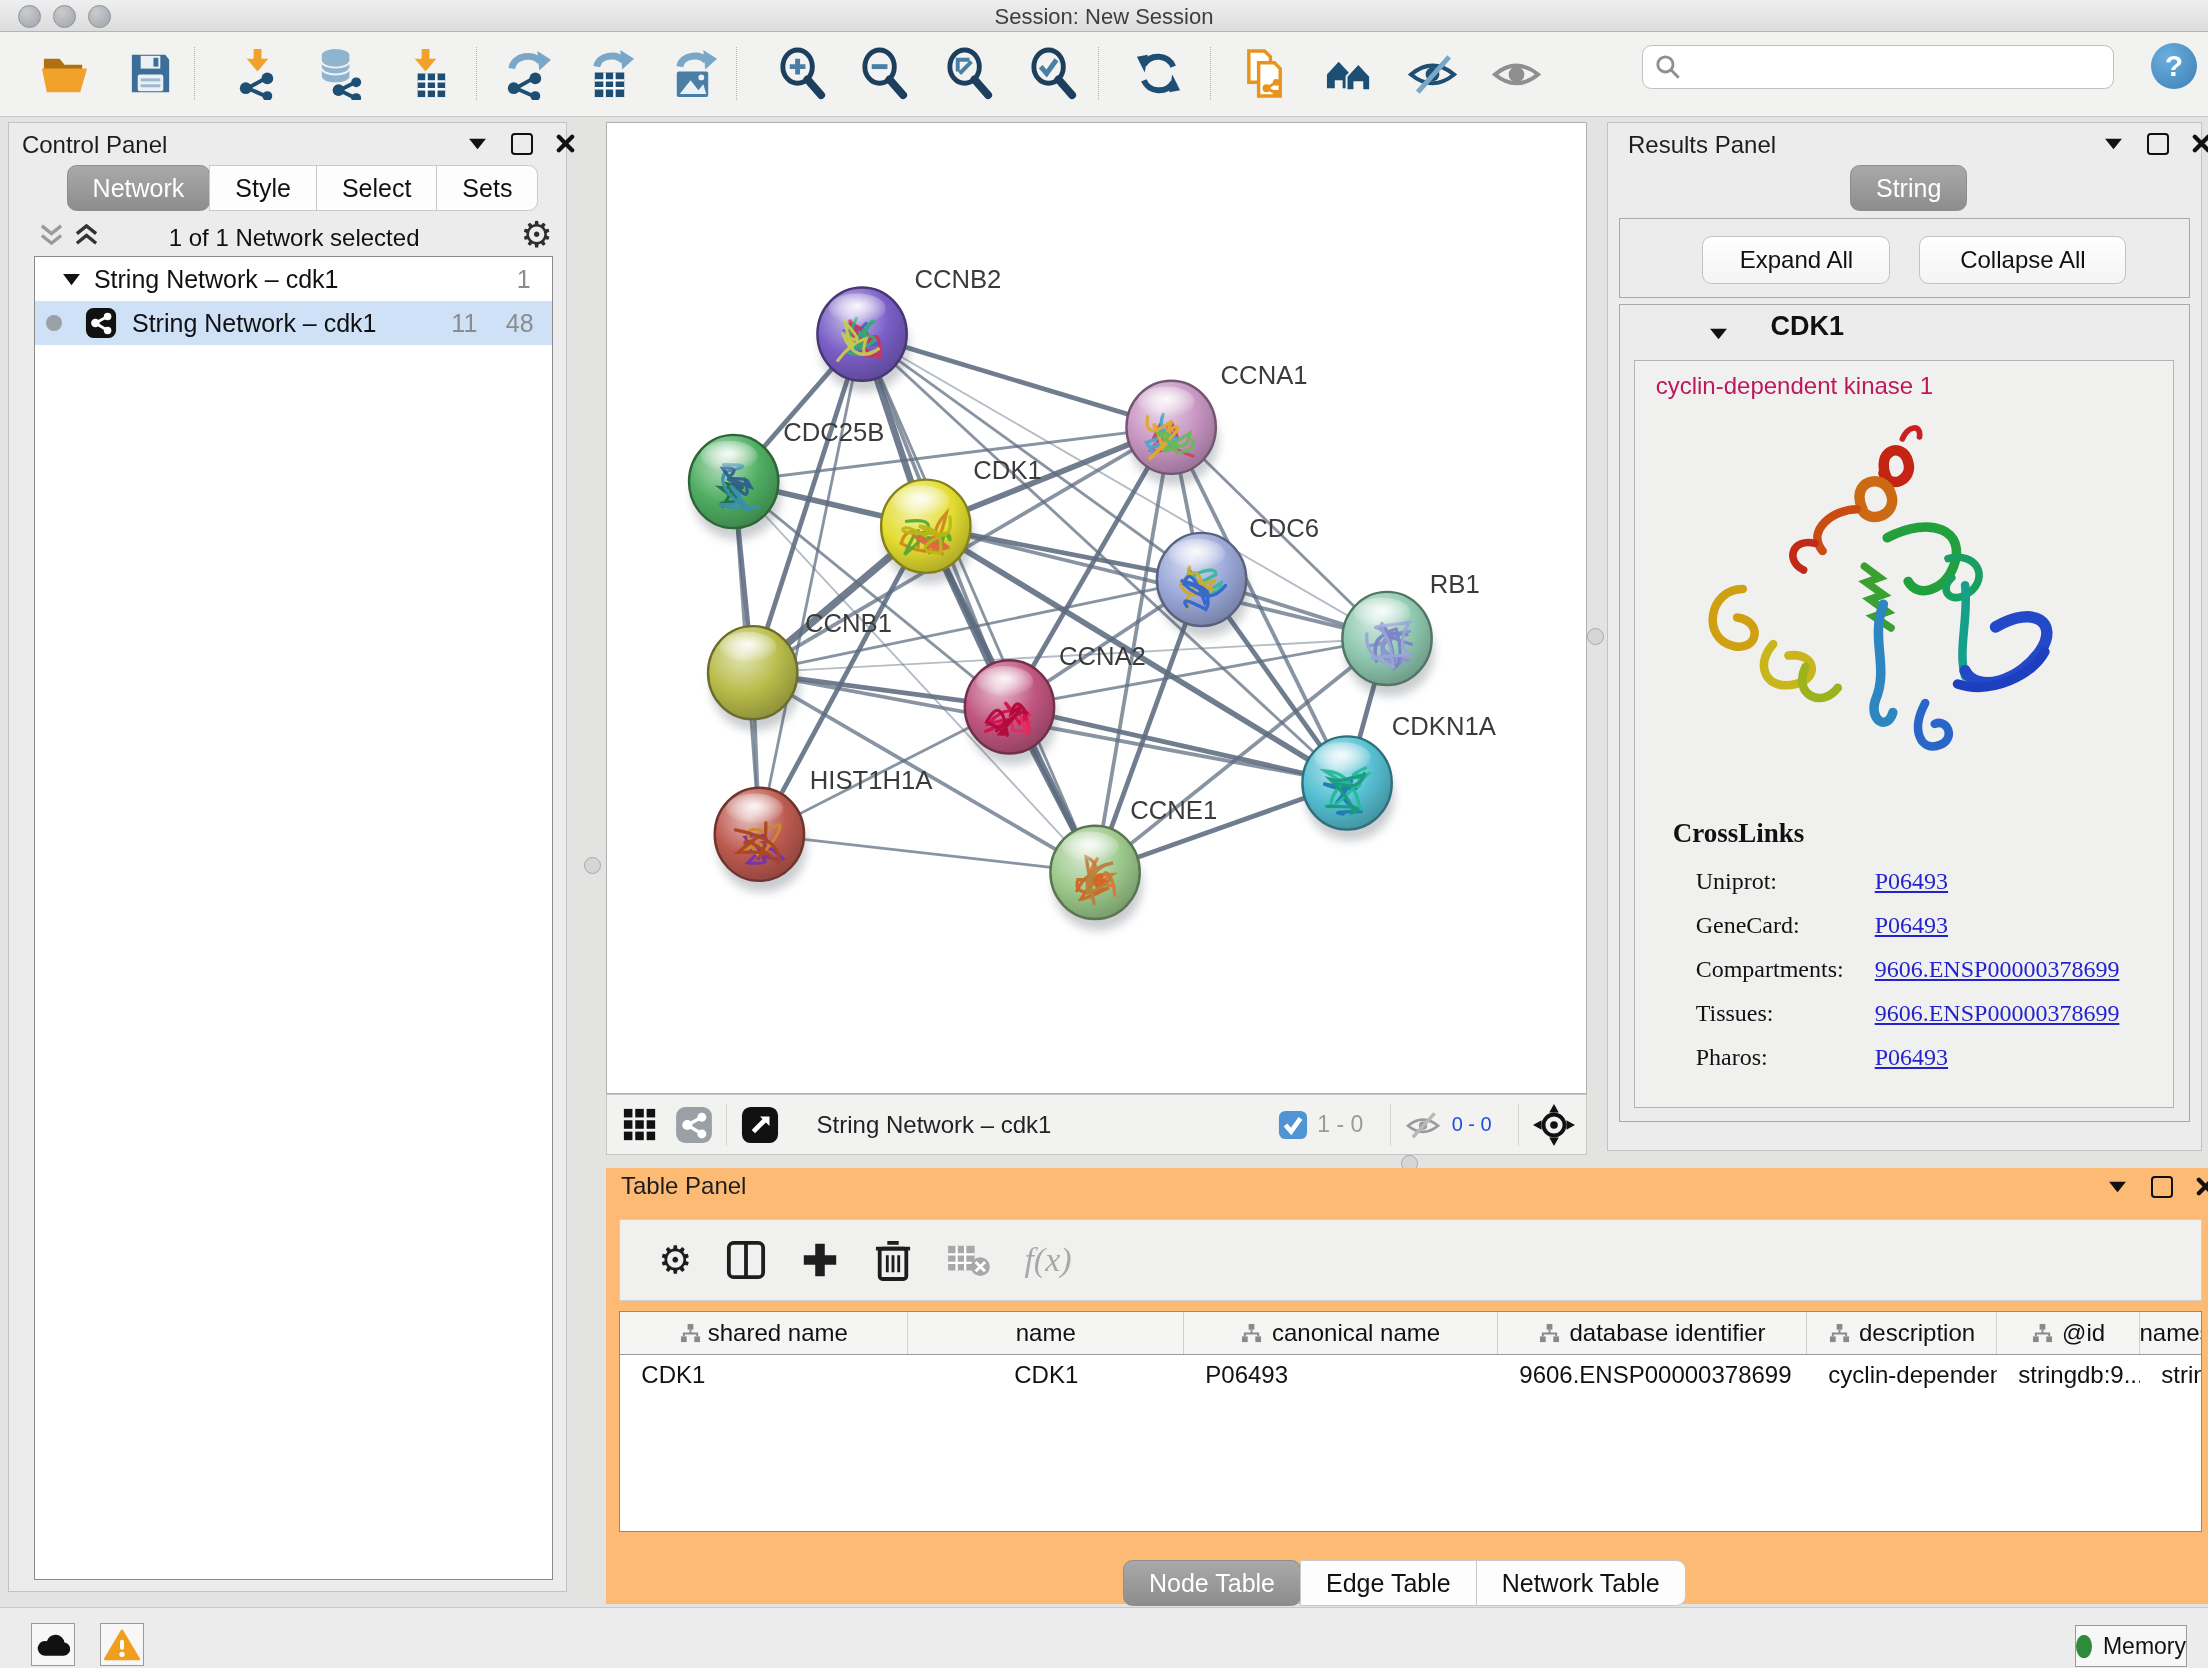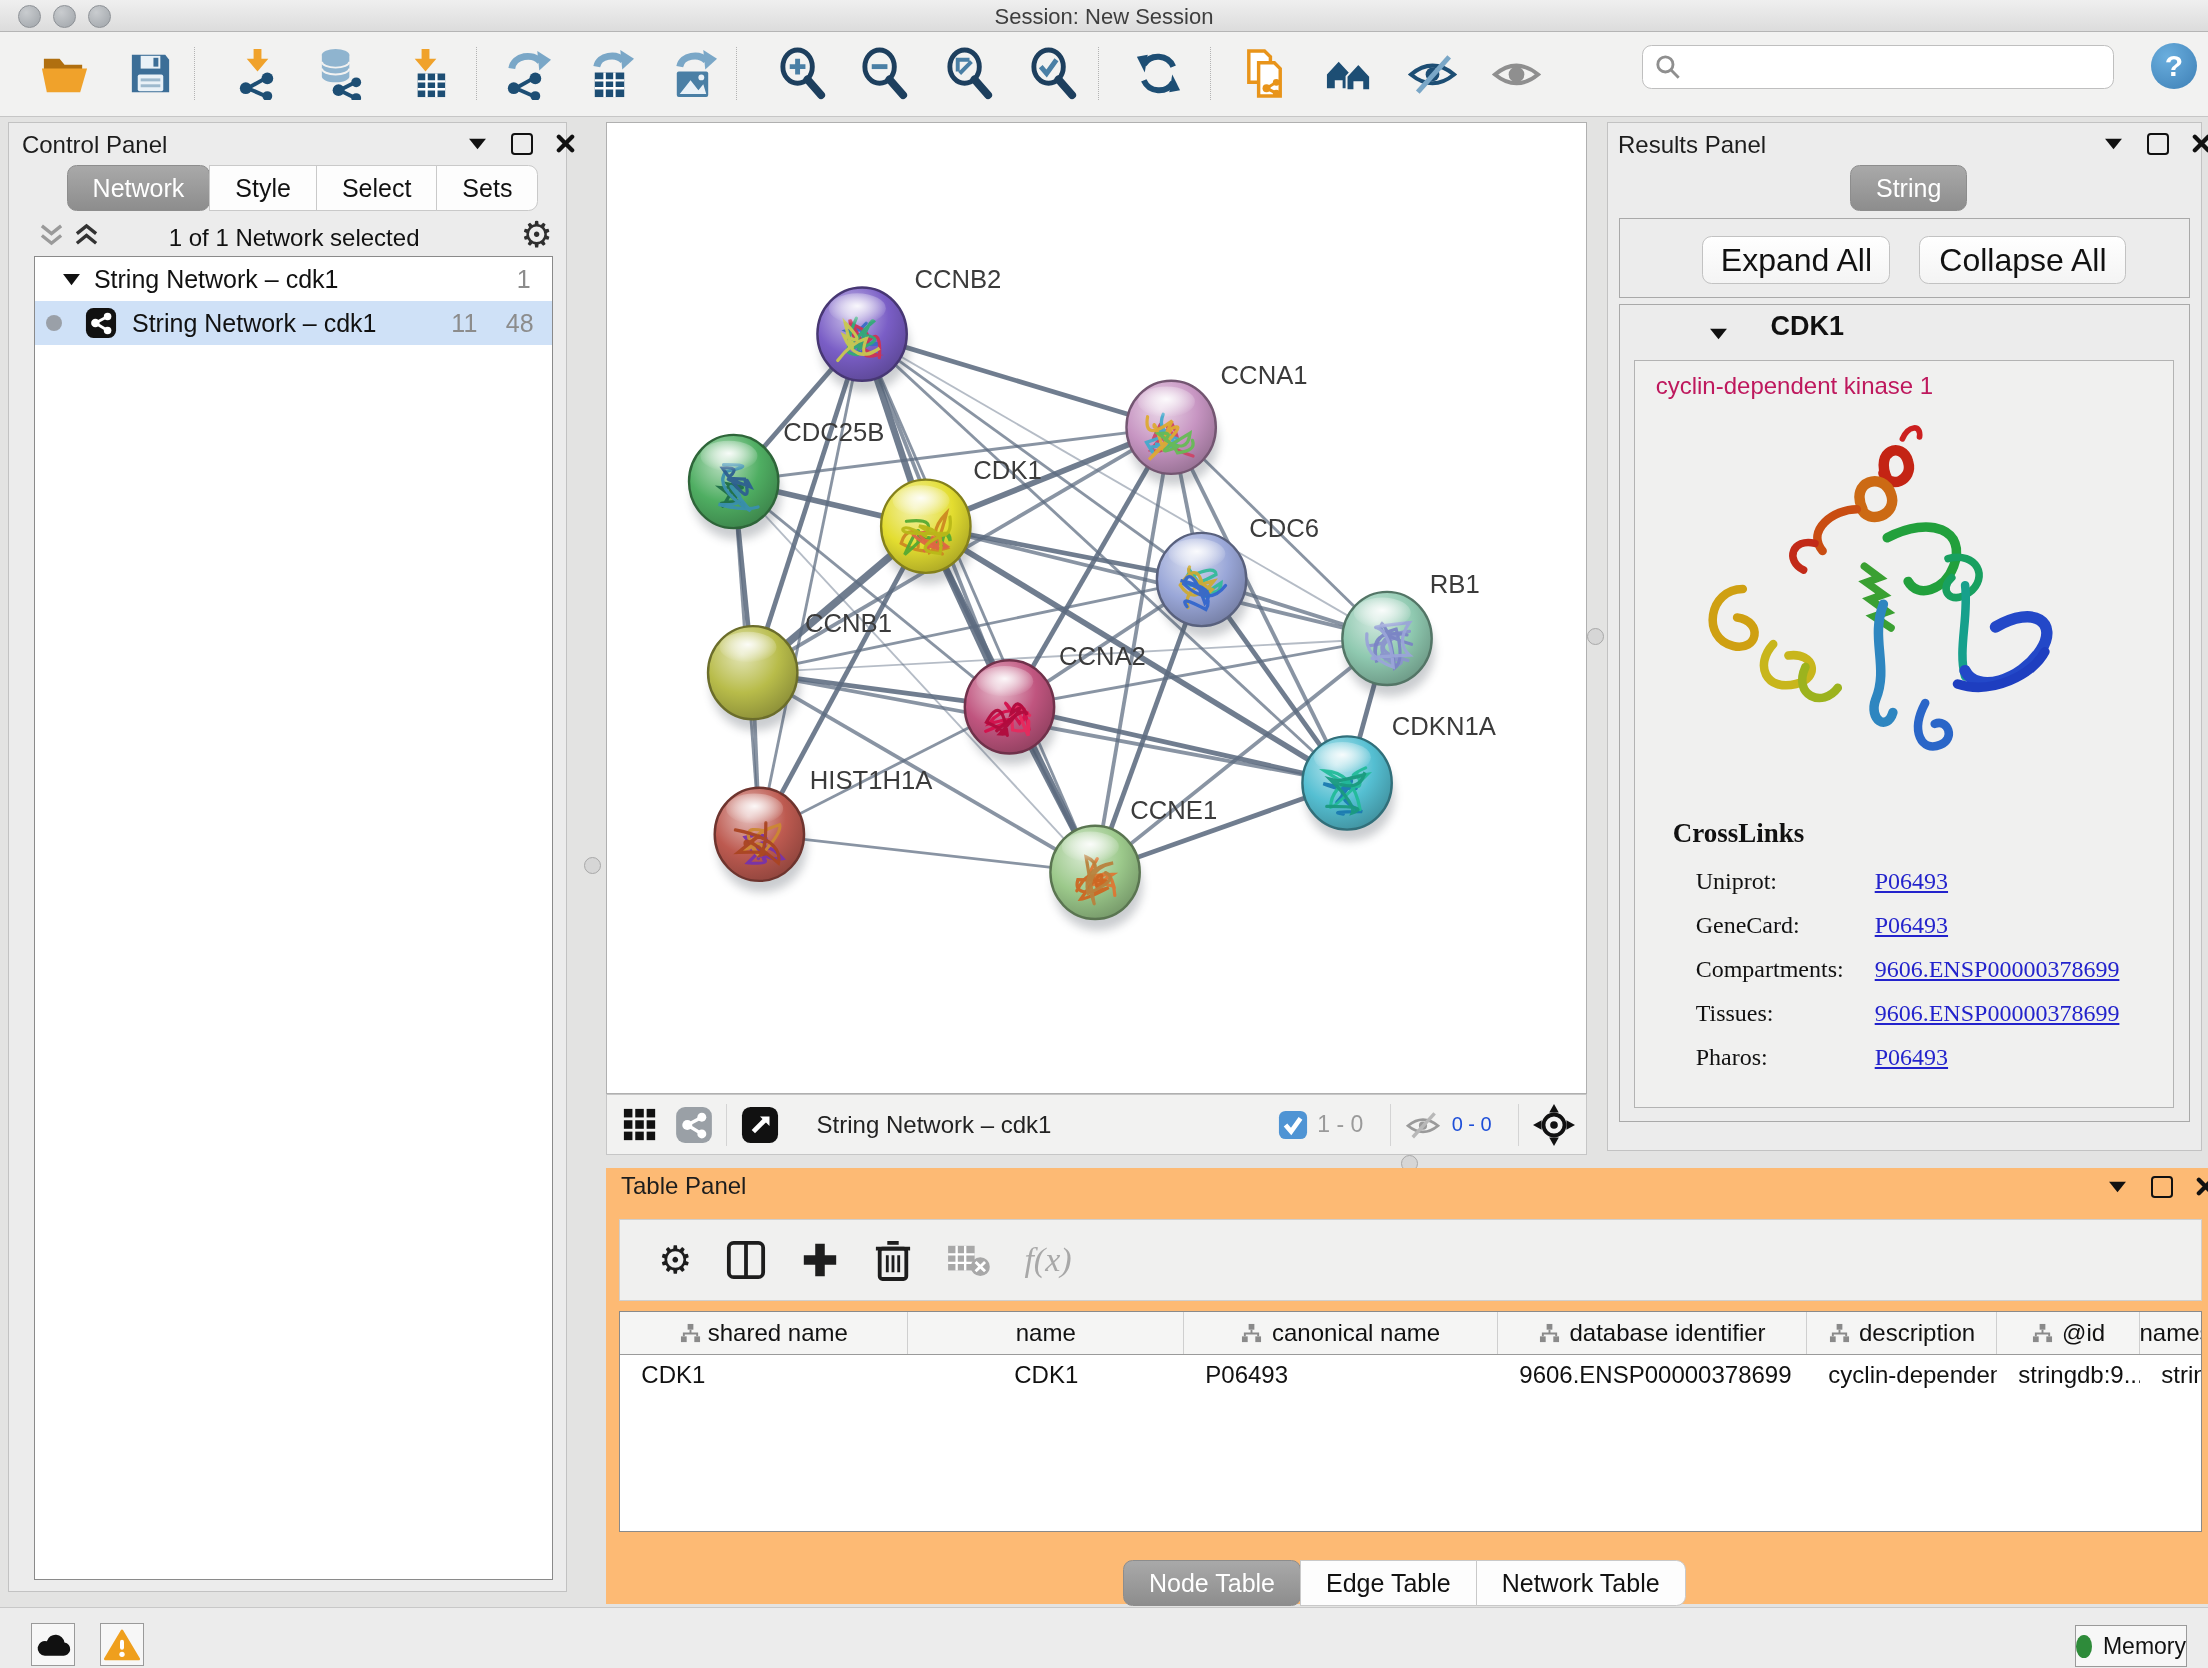--- a/index.html
+++ b/index.html
@@ -23,21 +23,21 @@
   
   .panel-head{font-size:24px;color:#1d1d1d;}
   .winbtns{display:flex;align-items:center;gap:23px;}
   .tabs{display:flex;}
   .tab{height:44px;line-height:44px;padding:0 25px;background:#fdfdfd;border:1px solid #c9c9c9;
     margin-left:-1px;font-size:25px;color:#111;}
   .tab:first-child{border-radius:9.5px 0 0 9.5px;}
   .tab:last-child{border-radius:0 9.5px 9.5px 0;}
   .tab.sel{background:linear-gradient(#a9a9a9,#8d8d8d);color:#fff;border-color:#8d8d8d;border-radius:9.5px;}
   .btn-white{background:linear-gradient(#ffffff,#f4f4f4);border:1px solid #c2c2c2;border-radius:9.5px;
-    font-size:32px;color:#111;display:flex;align-items:center;justify-content:center;}
+    font-size:24px;color:#111;display:flex;align-items:center;justify-content:center;}
   
   #control-panel{left:7.6px;top:122px;width:559px;height:1470px;background:#ececec;border:1px solid #c2c2c2;box-sizing:border-box;}
   #cp-tree-box{left:25px;top:133px;width:519px;height:1324px;background:#fff;border:1.9px solid #8a8a8a;box-sizing:border-box;}
   .tree-row{height:44px;display:flex;align-items:center;font-size:25px;color:#111;}
   .tree-row.sel{background:#cfe1f7;}
   .tree-num{color:#8c8c8c;}
   
   #network-view{left:606px;top:122px;width:981px;height:1033px;}
   #net-canvas{left:0;top:0;width:981px;height:972px;background:#fff;border:1px solid #b0b0b0;box-sizing:border-box;}
   #net-toolbar{left:0;top:972px;width:981px;height:61px;background:#f2f2f1;border:1px solid #c6c6c6;
@@ -570,21 +570,21 @@
         <polygon points="44,22 35,17 35,27" fill="#111"></polygon>
     </svg>
   </div>
 </div>
 
 <div class="abs dot-handle" style="left:584px;top:857px"></div>
 <div class="abs dot-handle" style="left:1587px;top:628px"></div>
 <div class="abs dot-handle" style="left:1401px;top:1155px"></div>
 
 <div id="results-panel" class="abs">
-  <div class="abs panel-head" style="left:10px;top:7.6px">Results Panel</div>
+  <div class="abs panel-head" style="left:20px;top:7.6px">Results Panel</div>
   <div class="abs winbtns" style="left:495px;top:9.5px">
     <svg width="21" height="15" viewBox="0 0 22 16">
         <polygon points="2,3 20,3 11,14" fill="#111"></polygon>
       </svg>
     <span style="display:inline-block;width:18px;height:18px;border:2.9px solid #111;border-radius:3.8px"></span>
     <svg width="19" height="19" viewBox="0 0 20 20">
         <path d="M3 3 L17 17 M17 3 L3 17" stroke="#111" stroke-width="4.5" stroke-linecap="round"></path>
       </svg>
   </div>
   <div class="abs tabs" style="left:243px;top:42px">

